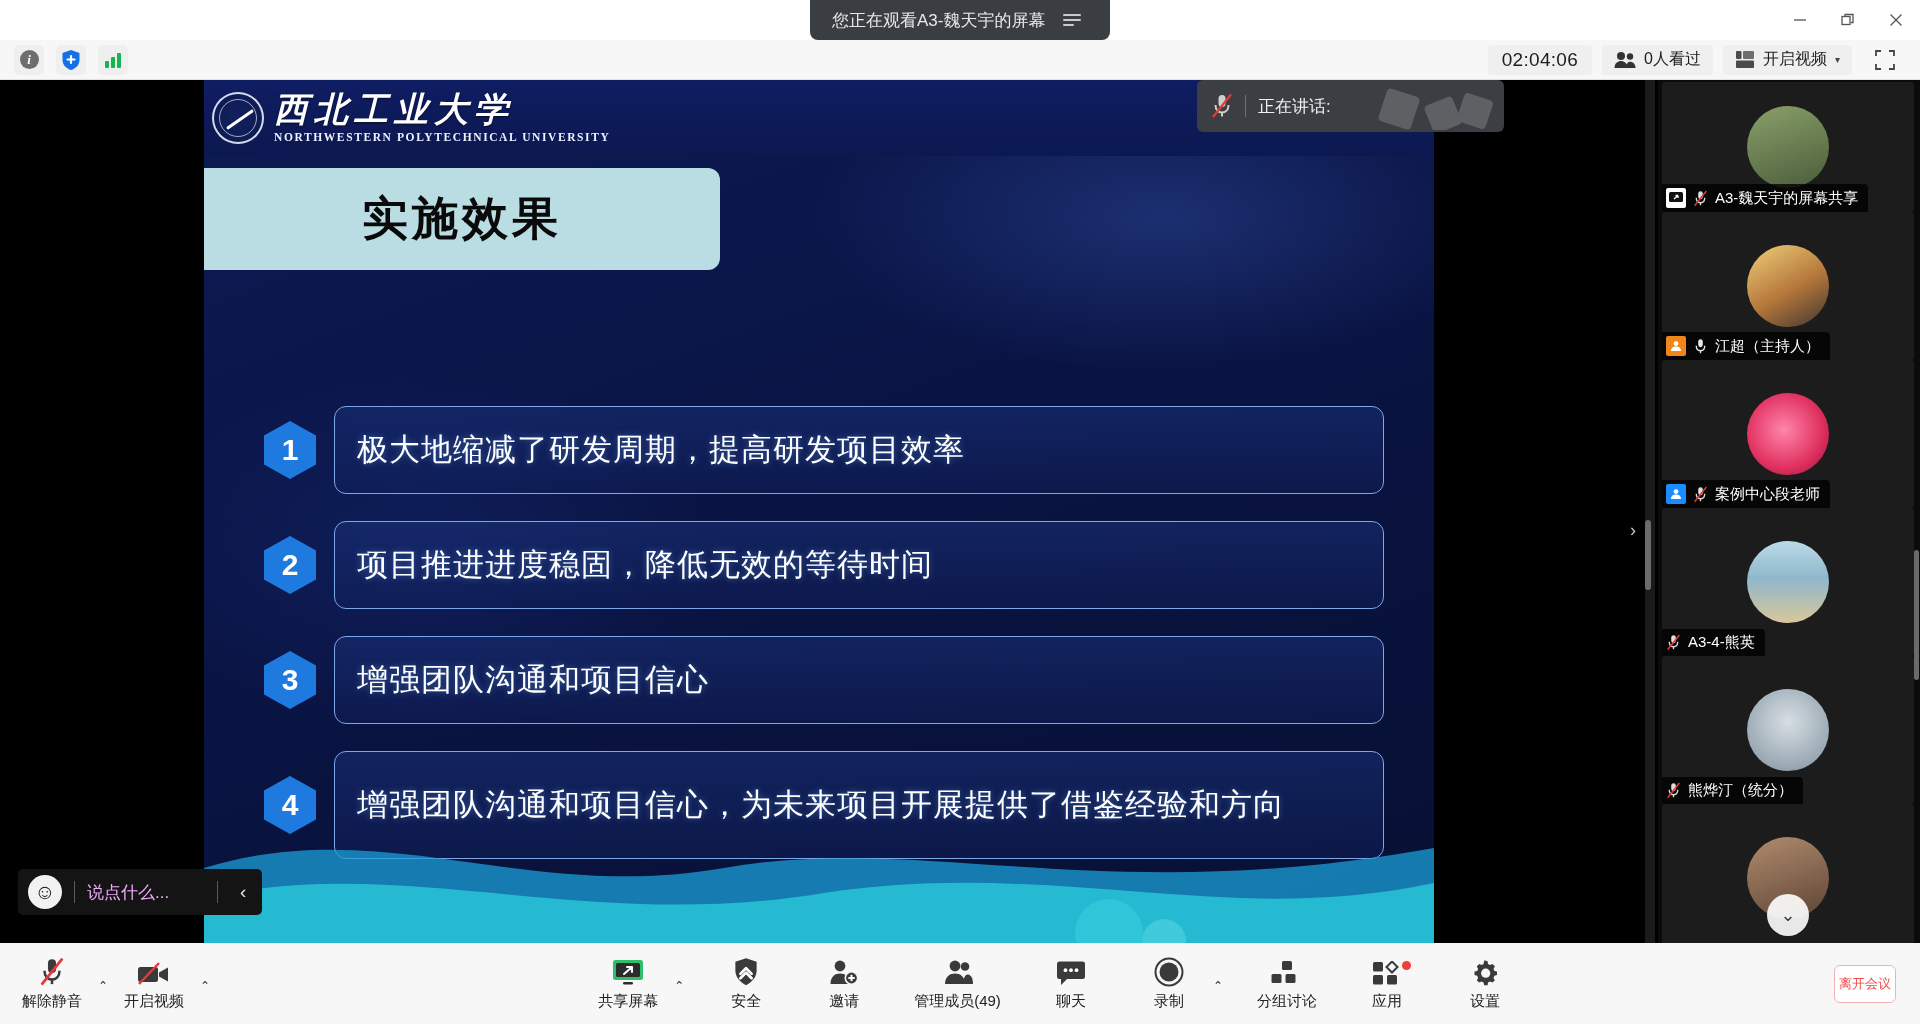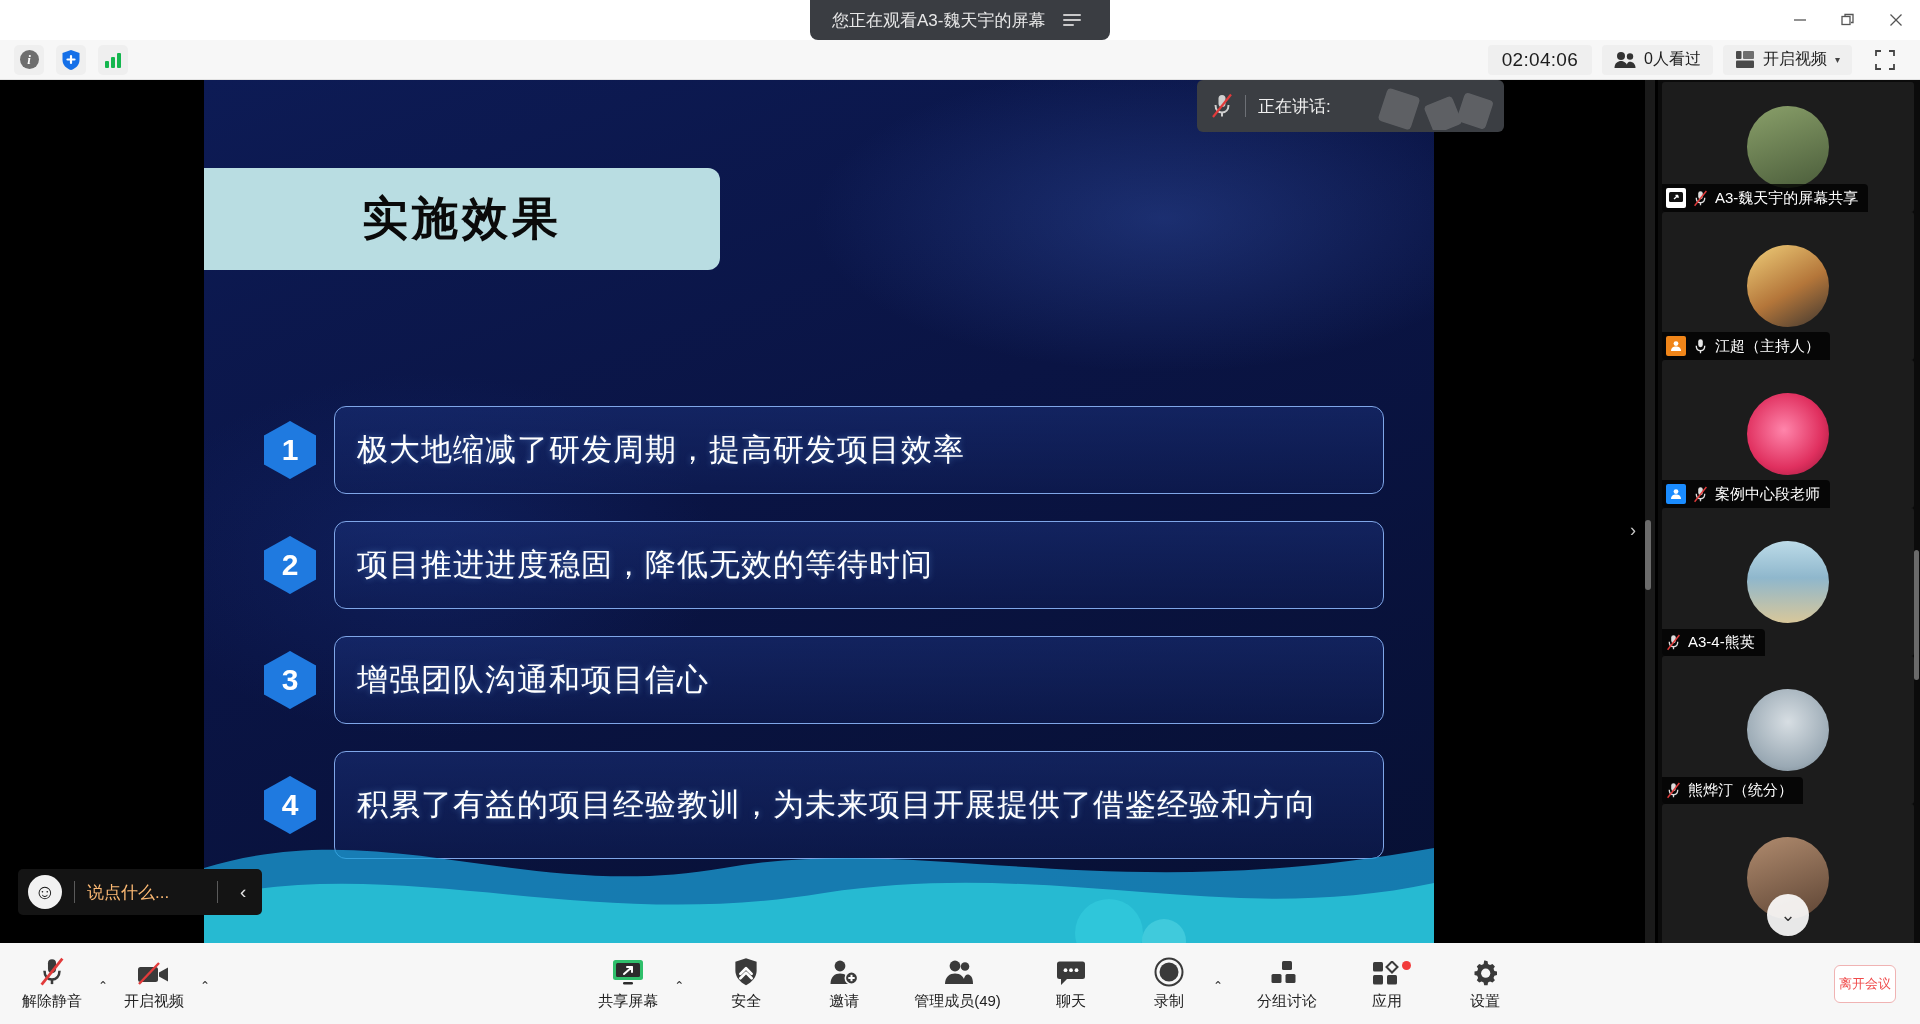--- a/index.html
+++ b/index.html
@@ -169,21 +169,21 @@
     background: #141414; border-radius: 5px;
     height: 46px; display: flex; align-items: center;
     padding: 0 6px 0 10px; gap: 0;
   }
   .chatbar .emoji {
     width: 34px; height: 34px; border-radius: 50%;
     background: #f2f2f2; color:#111; font-size: 21px;
     display:flex;align-items:center;justify-content:center;
   }
   .chatbar .divider { width:1px; height: 22px; background: #5a5a5a; margin: 0 12px; }
-  .chatbar .ph { color: #fdba74; font-size: 17px; width: 118px; }
+  .chatbar .ph { color: #f0abfc; font-size: 17px; width: 118px; }
   .chatbar .collapse { color:#e5e5e5; font-size: 19px; padding: 0 10px; }
 
   
   .panel-toggle {
     position: absolute; left: 1630px; top: 520px;
     color: #c7c7c7; font-size: 18px; z-index: 6;
   }
   .panel-scroll-strip {
     position: absolute; left: 1645px; top: 80px; width: 10px; height: 863px;
     background: #1a1a1a;
@@ -362,20 +362,29 @@
           <path d="M20 15 V20 H15" fill="none" stroke="#444" stroke-width="1.8"></path>
           <path d="M7 20 H2 V15" fill="none" stroke="#444" stroke-width="1.8"></path>
         </svg>
       </div>
     </div>
   </div>
 
   <div class="stage">
     <div class="slide">
 
+      <div class="slide-header">
+        <div class="logo-seal">
+            <span class="slash"></span>
+          </div>
+        <div class="logo-text">
+          <div class="logo-cn">西北工业大学</div>
+          <div class="logo-en">NORTHWESTERN POLYTECHNICAL UNIVERSITY</div>
+        </div>
+      </div>
 
       <div class="slide-title-band">
         <div class="slide-title">实施效果</div>
       </div>
 
       <div class="bullets">
         <div class="bullet-row">
           <div class="bullet-num">1</div>
           <div class="bullet-box">
             <span class="bullet-text">极大地缩减了研发周期，提高研发项目效率</span>
@@ -389,21 +398,21 @@
         </div>
         <div class="bullet-row">
           <div class="bullet-num">3</div>
           <div class="bullet-box">
             <span class="bullet-text">增强团队沟通和项目信心</span>
           </div>
         </div>
         <div class="bullet-row">
           <div class="bullet-num">4</div>
           <div class="bullet-box tall">
-            <span class="bullet-text">积累了有益的项目经验教训，为未来项目开展提供了借鉴经验和方向</span>
+            <span class="bullet-text">增强团队沟通和项目信心，为未来项目开展提供了借鉴经验和方向</span>
           </div>
         </div>
       </div>
 
       <div class="wave">
         <svg viewBox="0 0 1230 170" preserveAspectRatio="none">
           <path d="M0,95 C180,40 320,130 520,95 C720,60 900,135 1230,75 L1230,170 L0,170 Z" fill="#1b9fd8" opacity=".75"></path>
           <path d="M0,125 C200,80 380,160 620,120 C850,85 1020,155 1230,110 L1230,170 L0,170 Z" fill="#29c6d8" opacity=".85"></path>
           <circle cx="905" cy="160" r="34" fill="#37d0e0" opacity=".55"></circle>
           <circle cx="960" cy="168" r="22" fill="#5ad9e6" opacity=".5"></circle>

